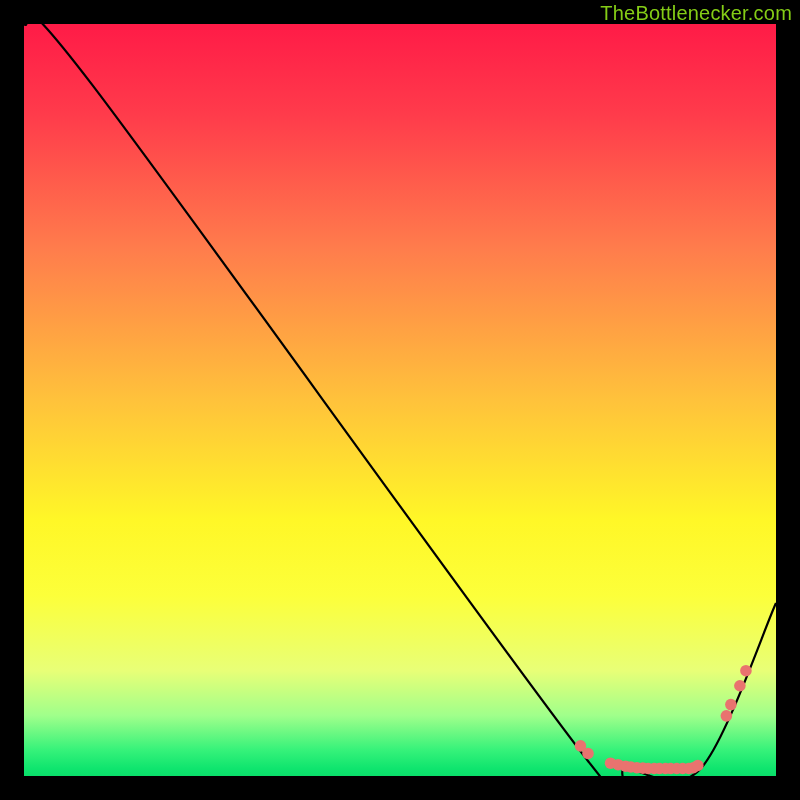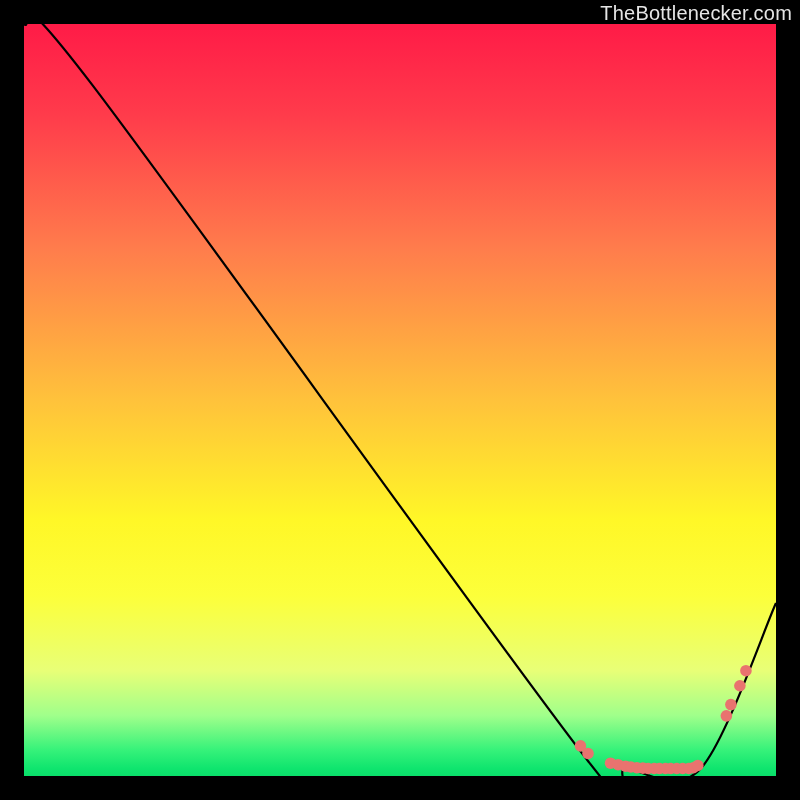--- a/index.html
+++ b/index.html
@@ -1,18 +1,18 @@
 <!DOCTYPE html>
 <html><head>
 <meta charset="utf-8">
 <style>
 * { margin:0; padding:0; box-sizing:border-box; }
 html,body { width:800px; height:800px; background:#000; overflow:hidden; font-family:Arial,Helvetica,sans-serif; }
 .frame { position:relative; width:800px; height:800px; background:#000; }
-.watermark { position:absolute; top:2px; right:8px; color:#e5e5e5; font-size:20px; font-weight:400; letter-spacing:0.2px; z-index:30; }
+.watermark { position:absolute; top:2px; right:8px; color:#84cc16; font-size:20px; font-weight:400; letter-spacing:0.2px; z-index:30; }
 .plot { position:absolute; left:24px; top:24px; width:752px; height:752px; }
 .plot svg { display:block; width:752px; height:752px; }
 .dot { fill:#e9736f; }
 .curve { fill:none; stroke:#000; stroke-width:2.2; }
 </style>
 </head>
 <body>
 
 <div class="frame">
   <div class="watermark">TheBottlenecker.com</div>

